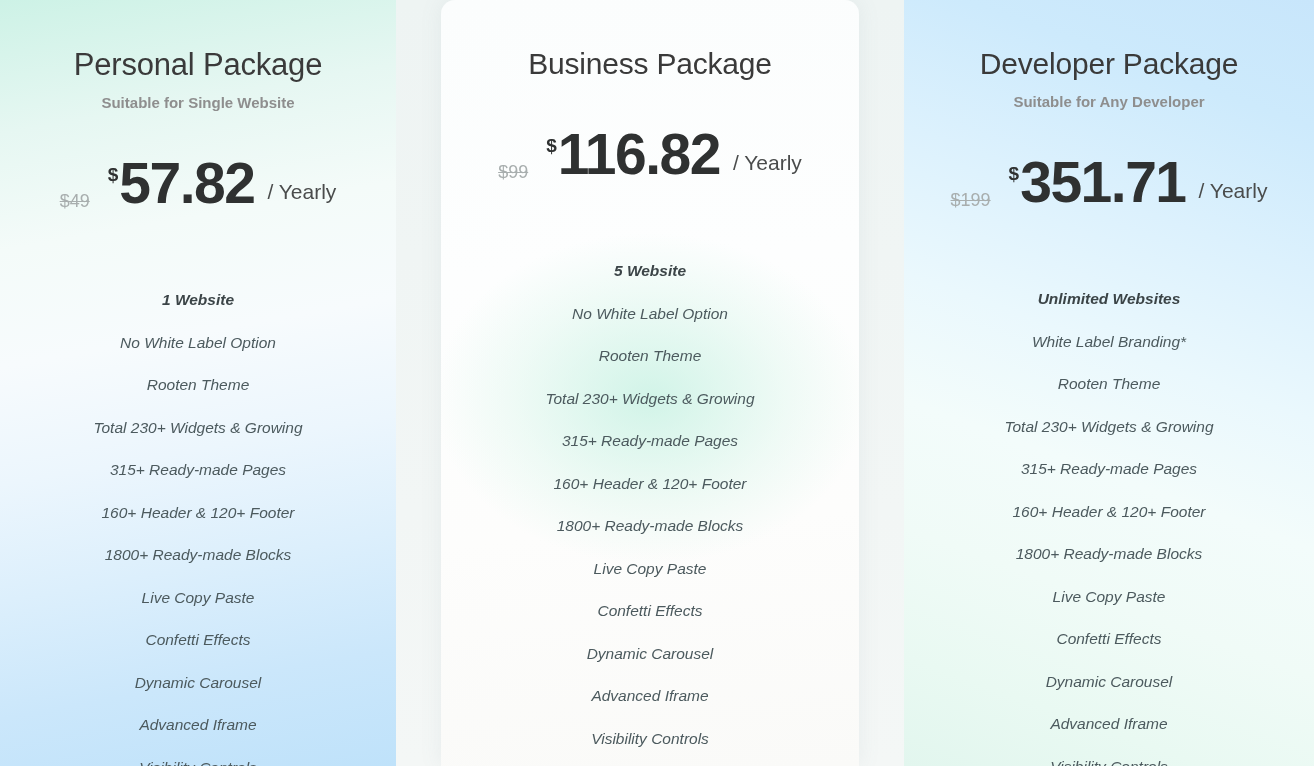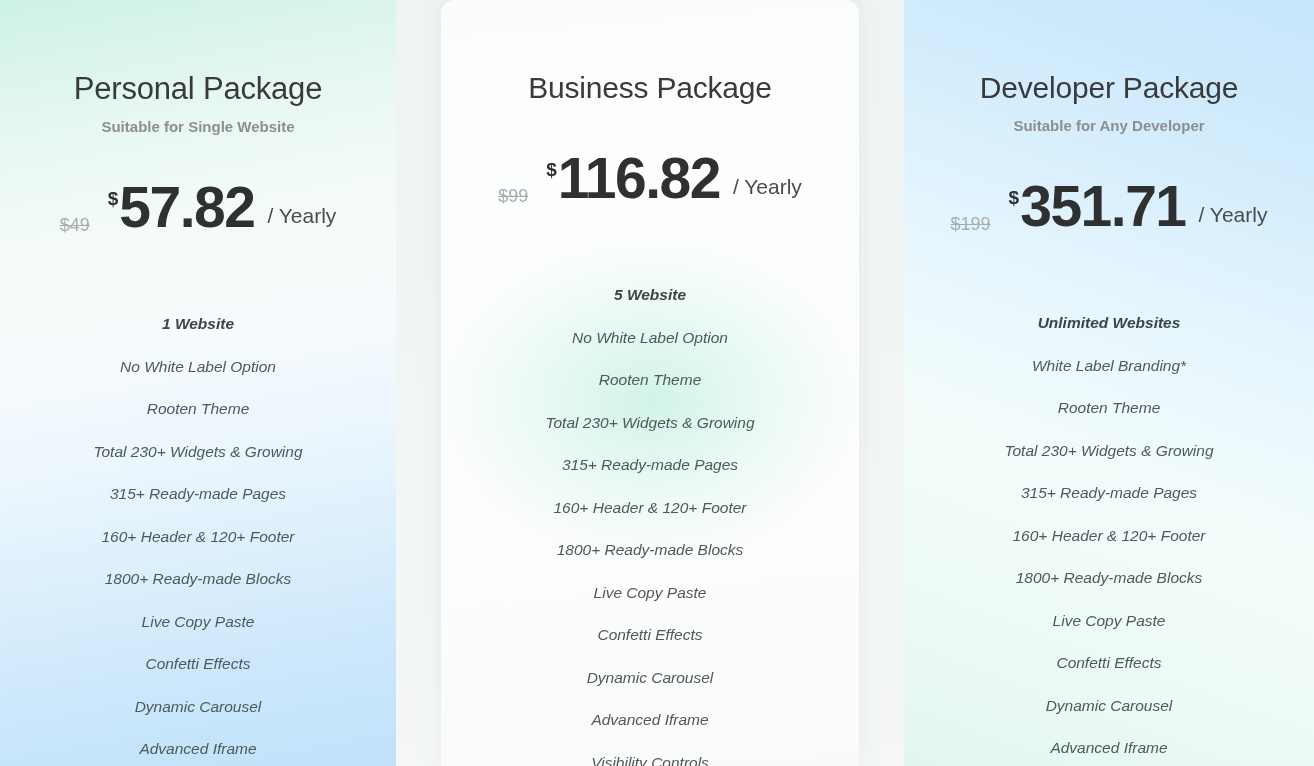--- a/index.html
+++ b/index.html
@@ -21,21 +21,21 @@
     height: 766px;
     background: linear-gradient(180deg,#eef4f3 0%, #f4f7f6 100%);
   }
 
   
   .card {
     position: absolute;
     top: 0;
     height: 766px;
     overflow: hidden;
-    padding-top: 70px;
+    padding-top: 46px;
   }
 
   .card-1 {
     left: 0;
     width: 396px;
     background:
       linear-gradient(170deg,
         #cdf2e6 0%,
         #e6f7f2 16%,
         #f4fbf9 30%,

